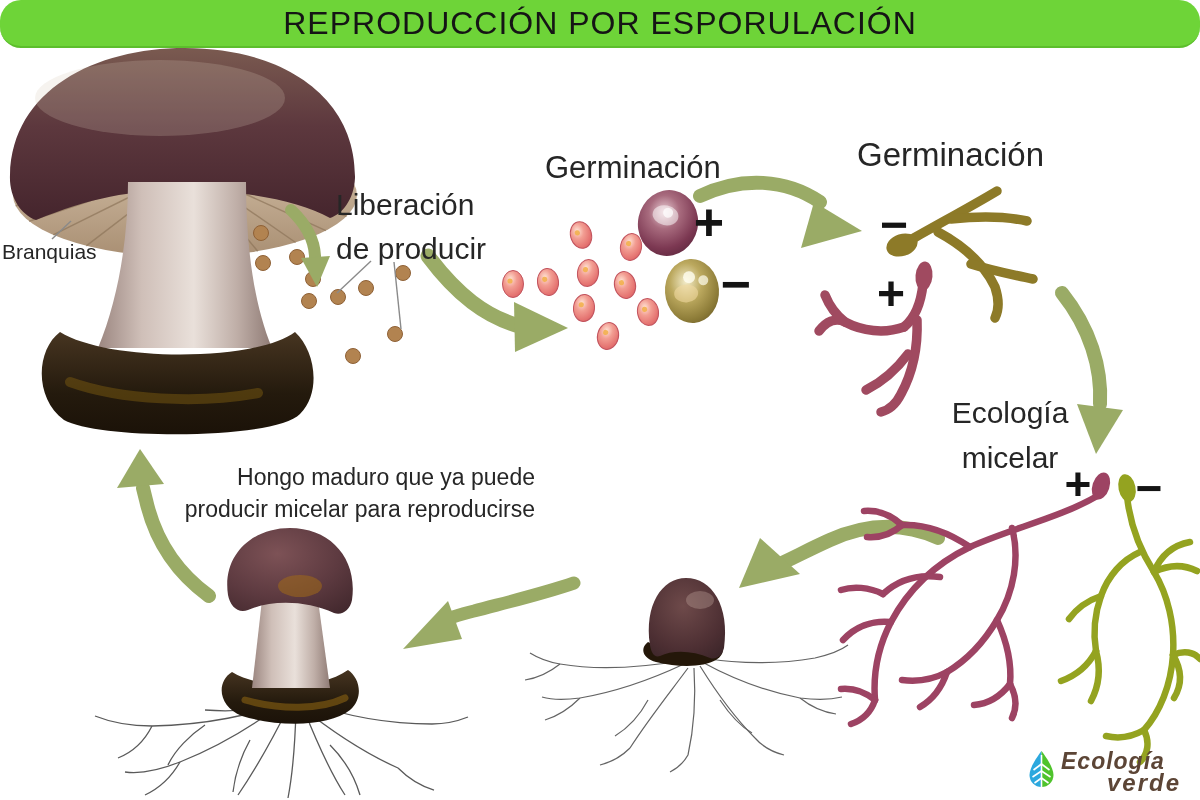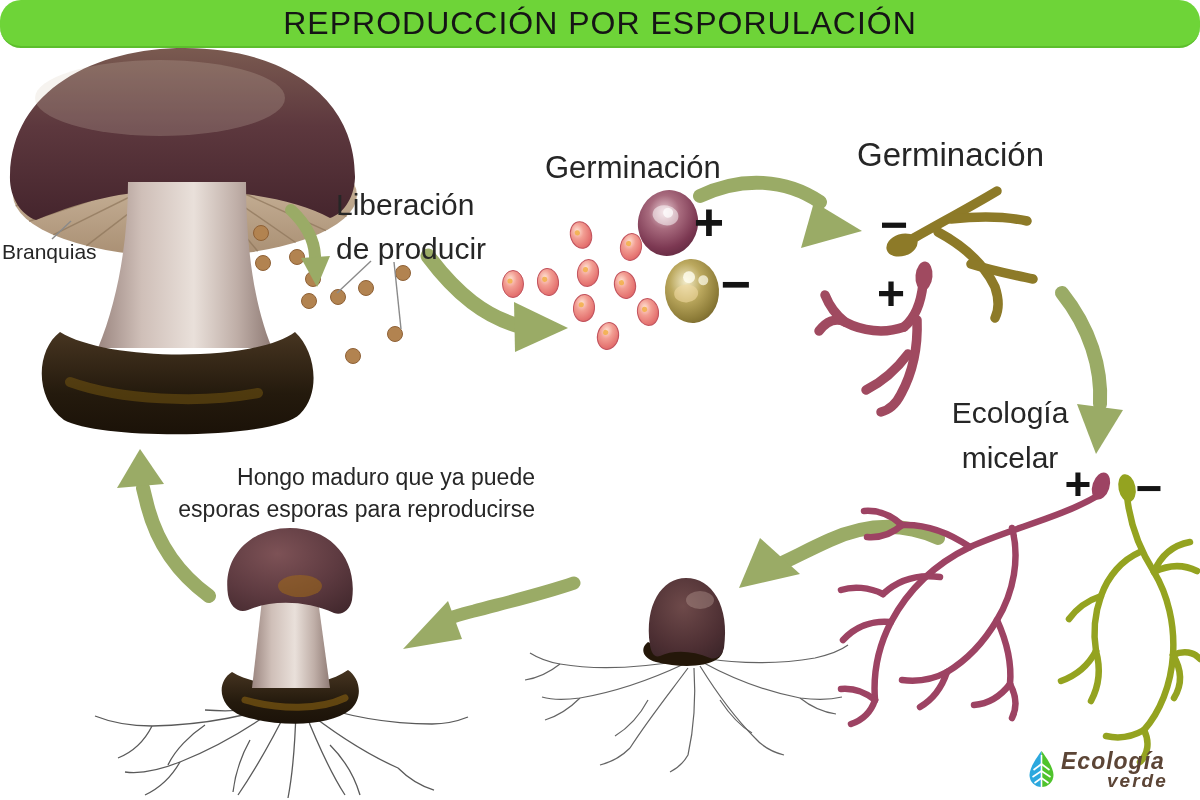--- a/index.html
+++ b/index.html
@@ -7,21 +7,21 @@
           font-family:"Liberation Sans",sans-serif;-webkit-user-select:none;user-select:none;}
   .titlebar{position:absolute;left:0;top:0;width:1200px;height:46px;background:#6ed438;
             border-bottom:2px solid #5cbe2c;display:flex;align-items:center;justify-content:center;z-index:3;border-radius:21px;}
   .titlebar h1{margin:0;font-size:32px;font-weight:400;letter-spacing:1px;color:#151515;}
   svg.art{position:absolute;left:0;top:0;z-index:1;}
   .lbl{position:absolute;z-index:2;color:#262626;white-space:nowrap;}
   .sign{position:absolute;z-index:2;color:#141414;font-weight:bold;transform:translate(-50%,-50%);line-height:1;}
   .logo{position:absolute;left:1028px;top:750px;z-index:2;display:flex;align-items:flex-start;gap:6px;font-style:italic;}
   .logo .word{color:#5c4536;font-weight:bold;line-height:1;}
   .logo .w1{font-size:23px;letter-spacing:1px;}
-  .logo .w2{font-size:19px;letter-spacing:2px;text-align:right;margin-top:-2px;padding-left:46px;}
+  .logo .w2{font-size:24px;letter-spacing:2px;text-align:right;margin-top:-2px;padding-left:46px;}
 </style>
 </head>
 <body>
 
 <div class="canvas">
 
   <div class="titlebar">
     <h1>REPRODUCCIÓN POR ESPORULACIÓN</h1>
   </div>
 
@@ -309,21 +309,21 @@
 
   <div class="lbl" style="left:857px;top:136px;font-size:33px;">Germinación</div>
 
   <div class="lbl" style="left:940px;top:390px;width:140px;text-align:center;font-size:30px;line-height:45px;">
     <div>Ecología</div>
     <div>micelar</div>
   </div>
 
   <div class="lbl" style="left:165px;top:461px;width:370px;text-align:right;font-size:23px;line-height:32px;white-space:normal;">
     <div>Hongo maduro que ya puede</div>
-    <div>esporas esporas para reproducirse</div>
+    <div>producir micelar para reproducirse</div>
   </div>
 
   <div class="sign" style="left:709px;top:222px;font-size:52px;">+</div>
   <div class="sign" style="left:736px;top:284px;font-size:52px;">−</div>
   <div class="sign" style="left:894px;top:225px;font-size:48px;">−</div>
   <div class="sign" style="left:891px;top:294px;font-size:48px;">+</div>
   <div class="sign" style="left:1078px;top:484px;font-size:46px;">+</div>
   <div class="sign" style="left:1149px;top:488px;font-size:46px;">−</div>
 
   <div class="logo">

